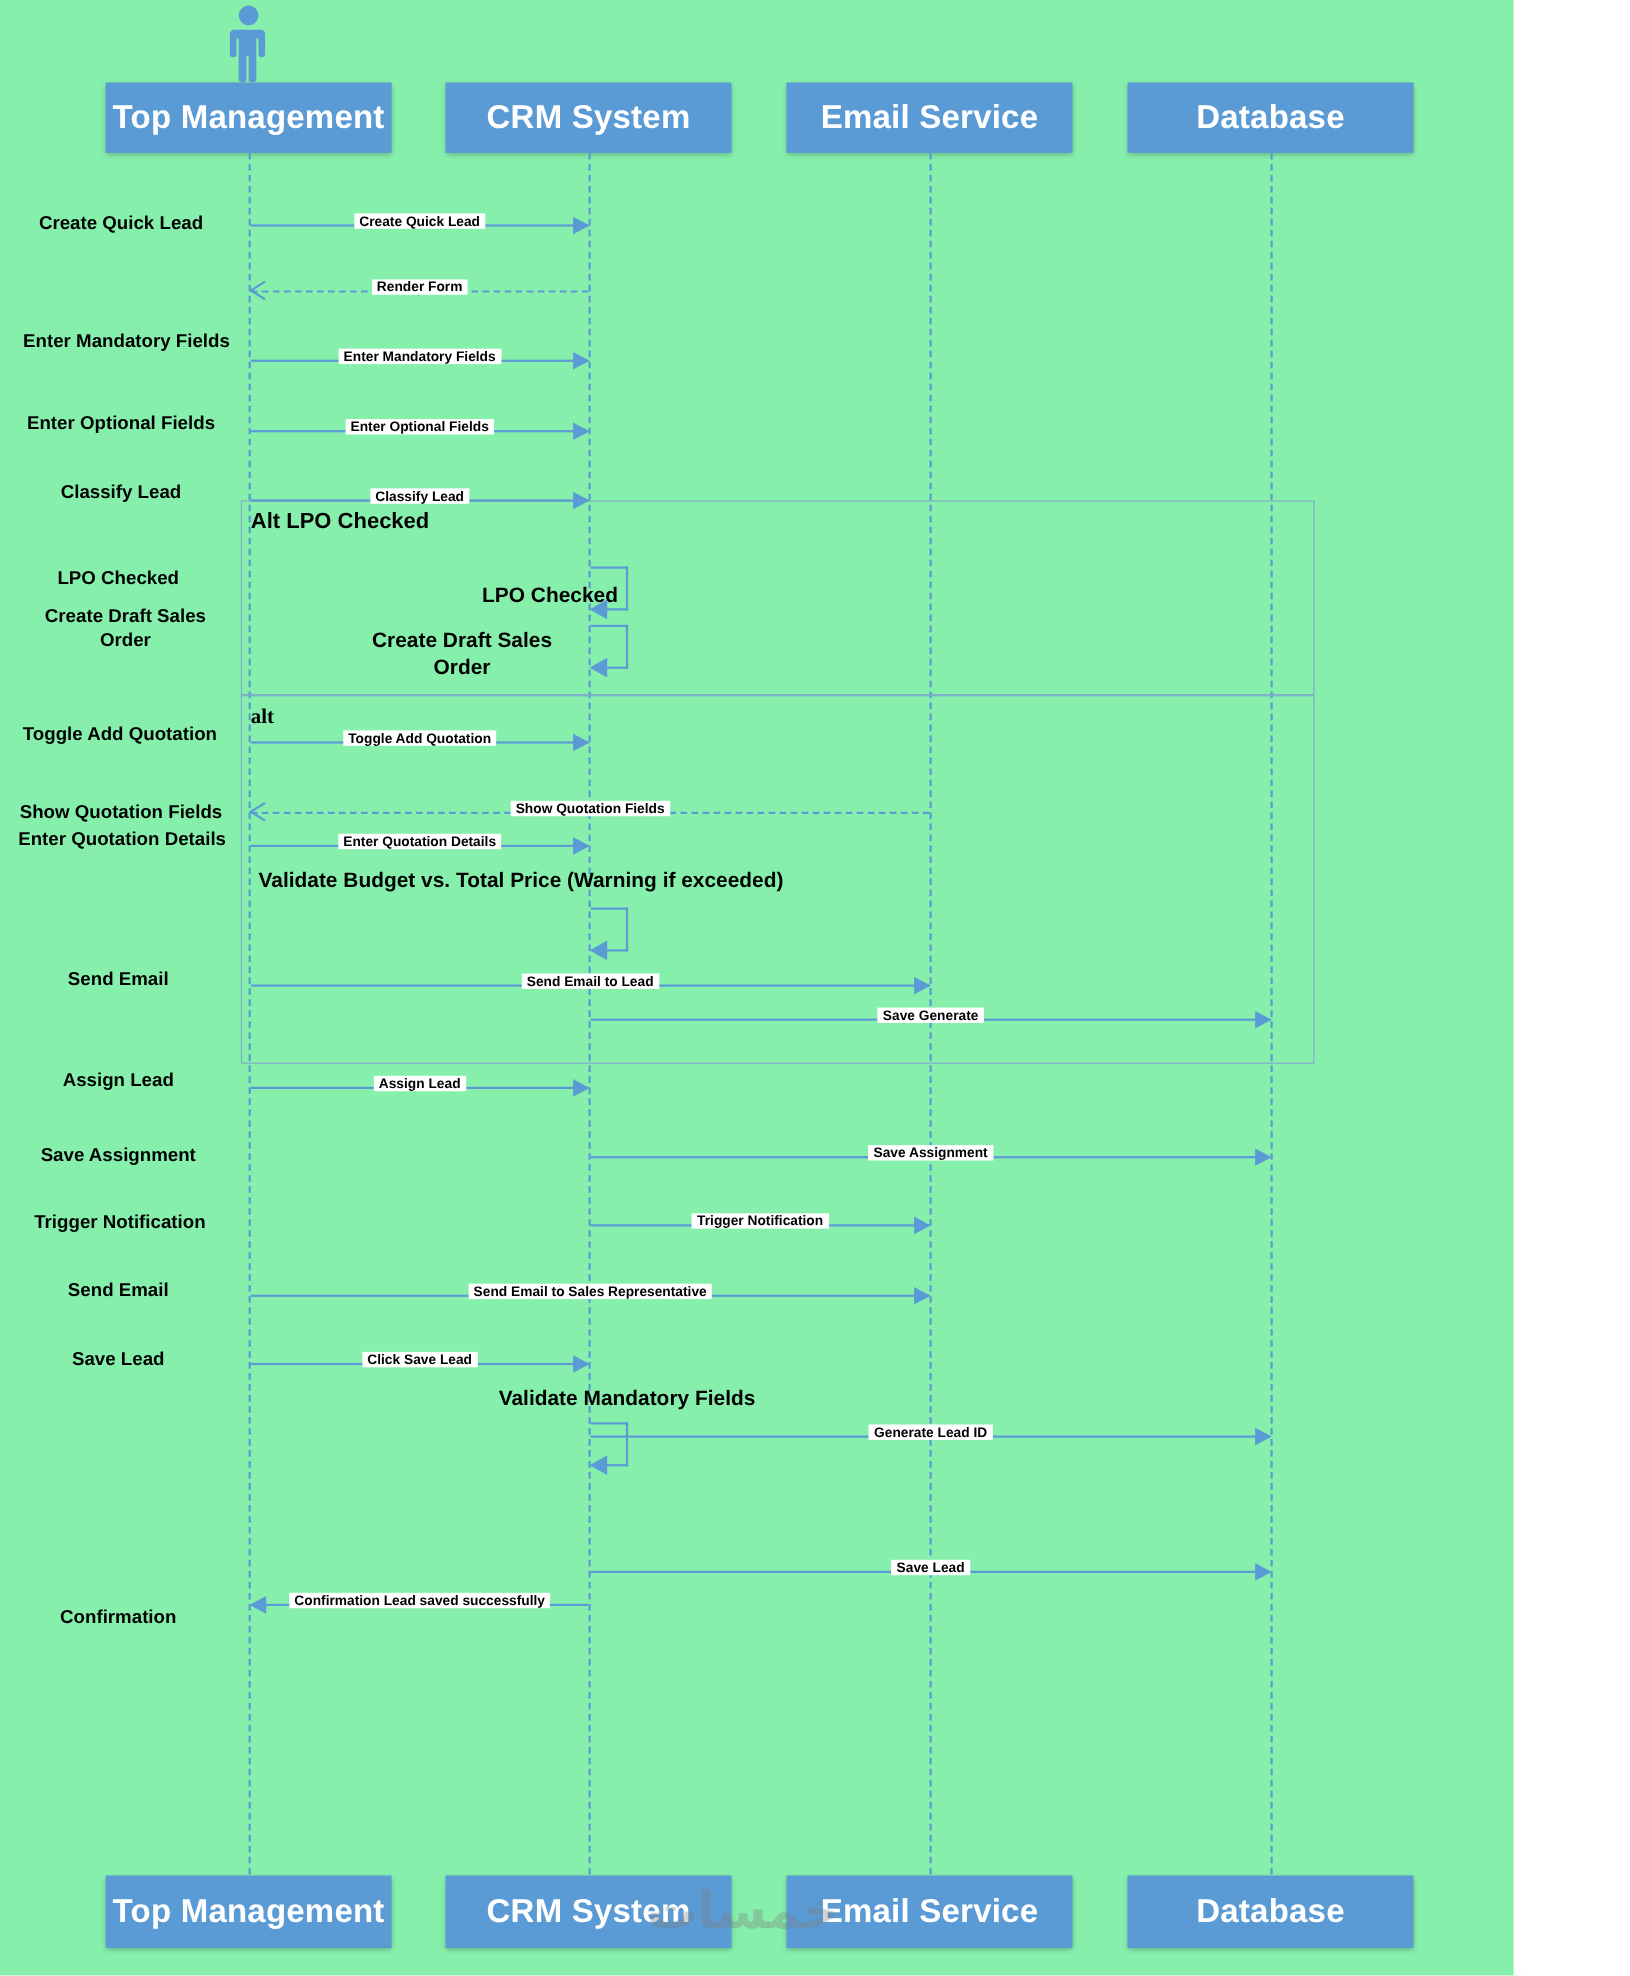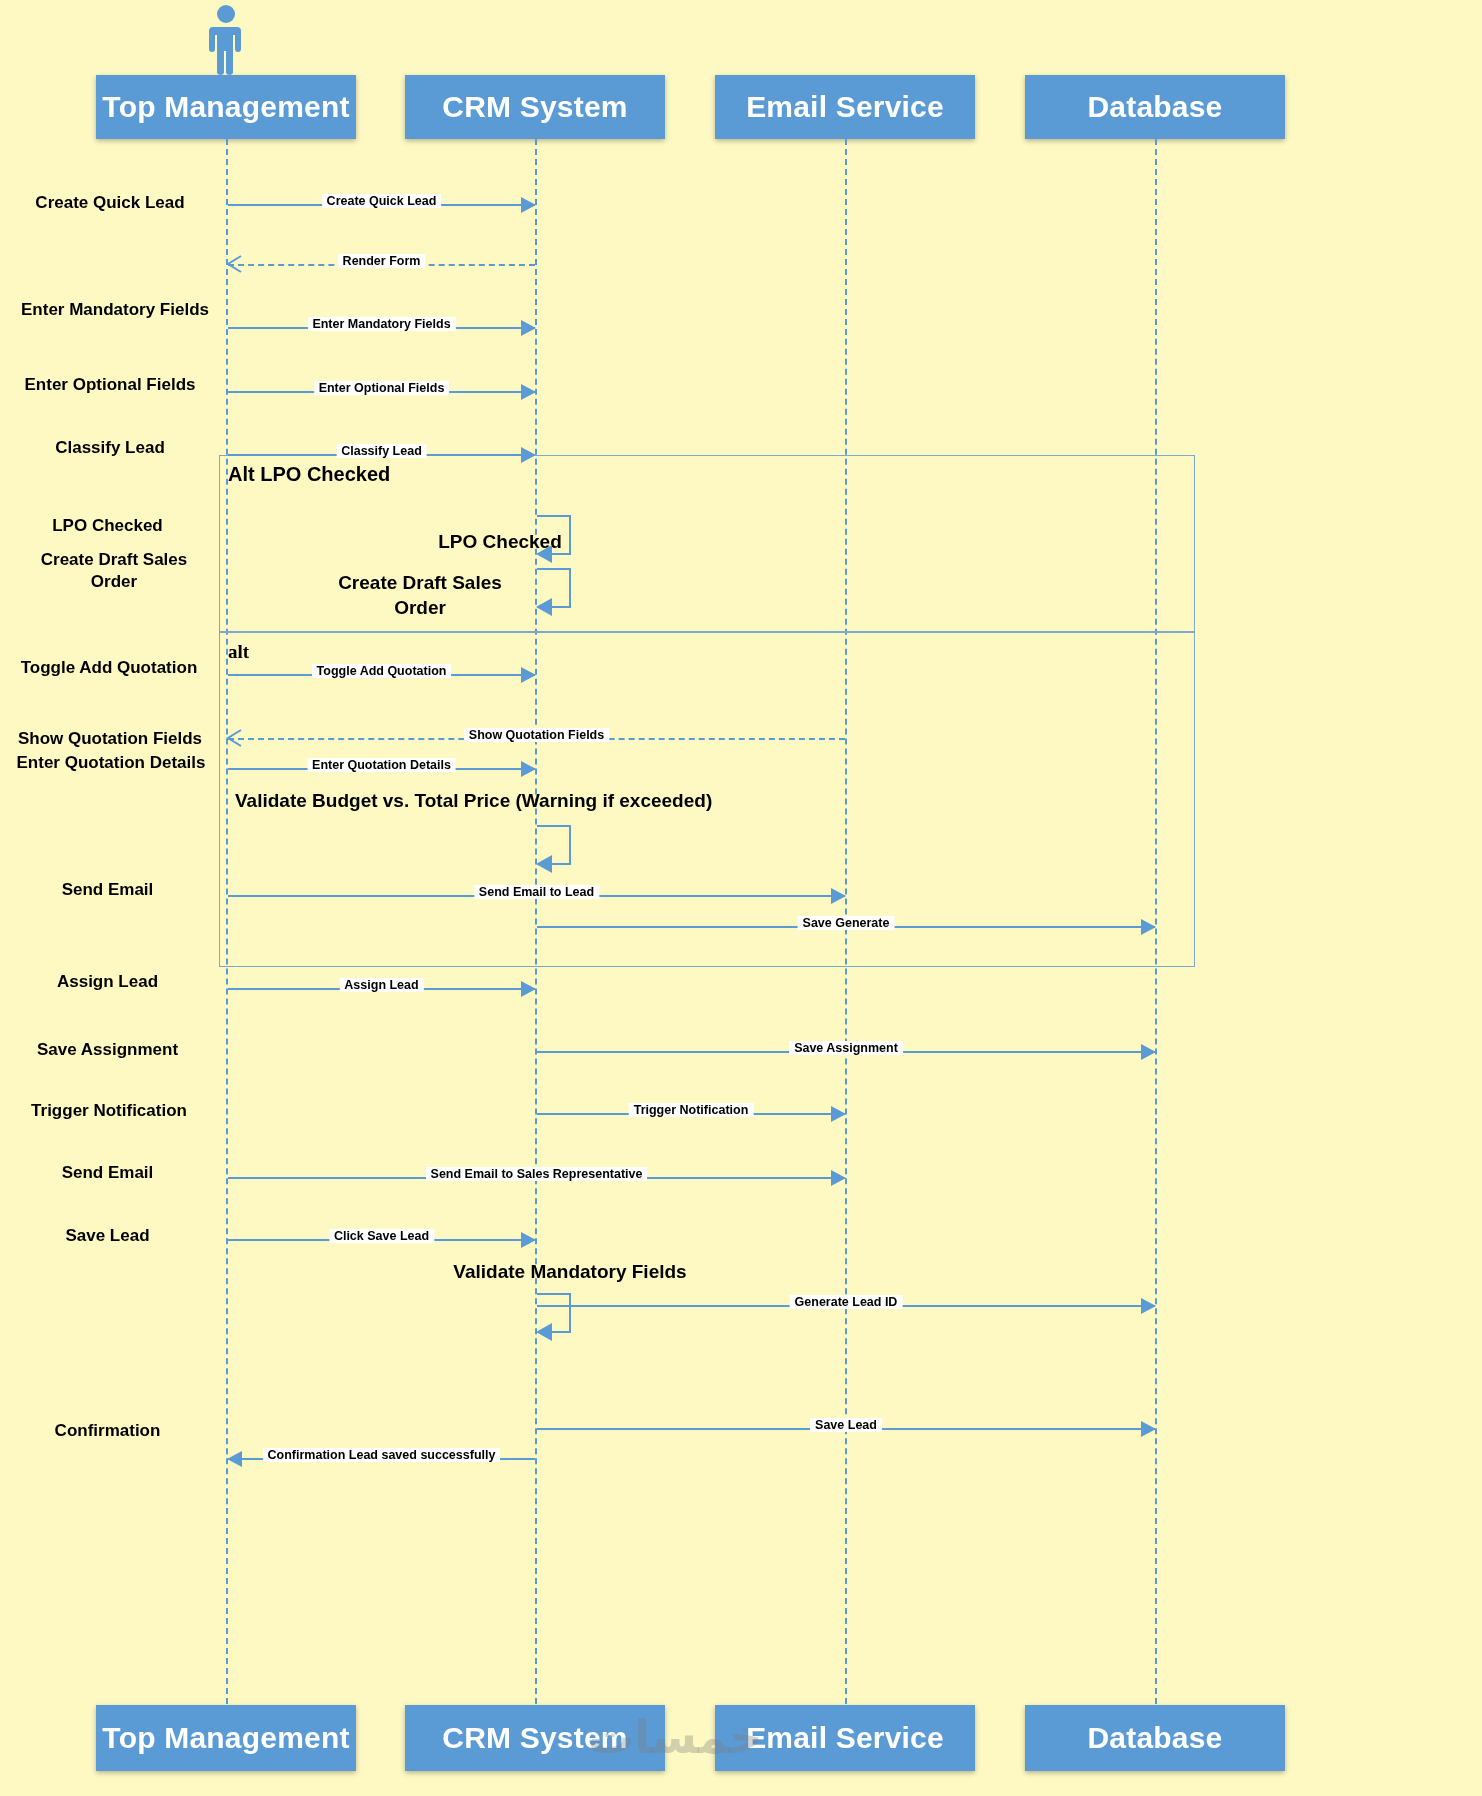--- a/index.html
+++ b/index.html
@@ -1,17 +1,17 @@
 <!DOCTYPE html>
 <html><head>
 <meta charset="utf-8">
 <style>
   html,body{margin:0;padding:0;background:#ffffff;}
   body{font-family:"Liberation Sans",sans-serif;}
-  #canvas{position:relative;width:1482px;height:1796px;overflow:hidden;background:#fef9c3;}
+  #canvas{position:relative;width:1376px;height:1796px;overflow:hidden;background:#86efac;}
 
   
   .actor-box{
     position:absolute;background:#5b9bd5;color:#fff;
     display:flex;align-items:center;justify-content:center;
     font-weight:bold;letter-spacing:.2px;
     box-shadow:0 2px 5px rgba(0,0,0,.28);
     font-family:"Liberation Sans",sans-serif;
   }
   .actor-box.head{height:64px;font-size:30px;}
@@ -136,21 +136,21 @@
   <div class="gutter-label" style="left:18px;top:549px;width:192px;">Create Draft Sales Order</div>
   <div class="gutter-label" style="left:0px;top:657px;width:218px;">Toggle Add Quotation</div>
   <div class="gutter-label" style="left:0px;top:728px;width:220px;">Show Quotation Fields</div>
   <div class="gutter-label" style="left:0px;top:752px;width:222px;">Enter Quotation Details</div>
   <div class="gutter-label" style="left:0px;top:879px;width:215px;">Send Email</div>
   <div class="gutter-label" style="left:0px;top:971px;width:215px;">Assign Lead</div>
   <div class="gutter-label" style="left:0px;top:1039px;width:215px;">Save Assignment</div>
   <div class="gutter-label" style="left:0px;top:1100px;width:218px;">Trigger Notification</div>
   <div class="gutter-label" style="left:0px;top:1162px;width:215px;">Send Email</div>
   <div class="gutter-label" style="left:0px;top:1225px;width:215px;">Save Lead</div>
-  <div class="gutter-label" style="left:0px;top:1420px;width:215px;">Confirmation</div>
+  <div class="gutter-label" style="left:0px;top:1459px;width:215px;">Confirmation</div>
 
   <div class="msg" style="left:228px;top:204px;width:307px;">
     <div class="line"></div>
     <div class="head-r"></div>
     <div class="lbl">Create Quick Lead</div>
   </div>
 
   <div class="msg dashed" style="left:228px;top:264px;width:307px;">
     <div class="line"></div>
     <div class="openhead-l">

